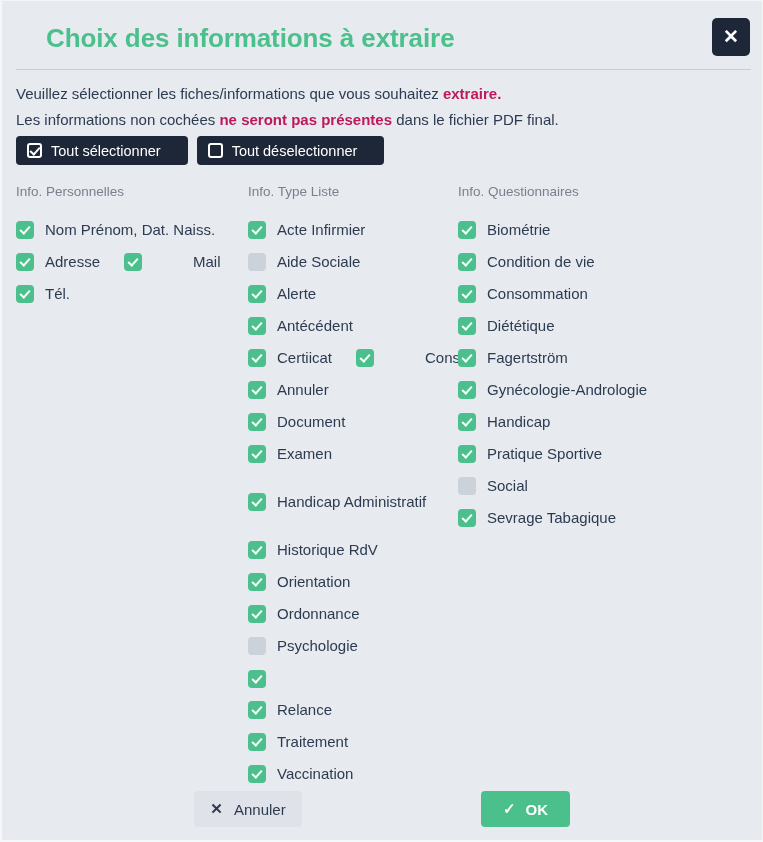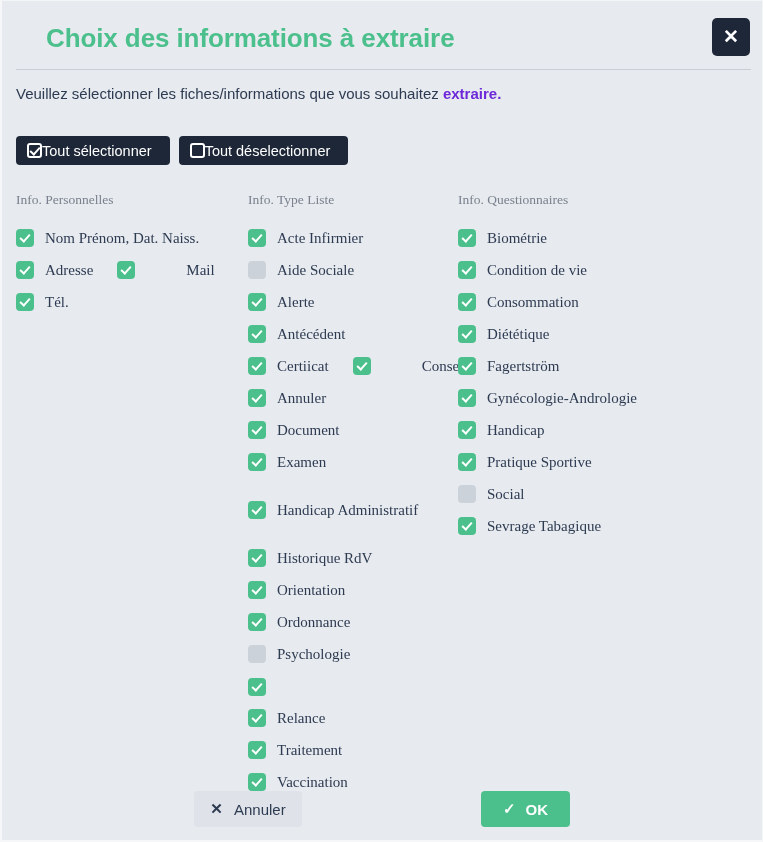--- a/index.html
+++ b/index.html
@@ -74,38 +74,39 @@
   .intro {
     position: absolute;
     left: 14px;
     top: 80px;
     width: 735px;
     font-size: 15px;
     color: #2d3b52;
     line-height: 26px;
   }
   .intro .line { white-space: nowrap; }
-  .intro b { font-weight: bold; color: #6d28d9; }
+  .intro b { font-weight: bold; color: #be185d; }
 
   
   .sel-row {
     position: absolute;
     left: 14px;
     top: 135px;
     display: flex;
     gap: 9px;
   }
   .dark-btn {
     display: flex;
     align-items: center;
+    gap: 9px;
     background: #1d2737;
     color: #ffffff;
     border: none;
     border-radius: 4px;
-    padding: 7px 18px 7px 11px;
+    padding: 7px 27px 7px 11px;
     font-size: 14.5px;
     font-family: "Liberation Sans", sans-serif;
     cursor: pointer;
     height: 29px;
     box-sizing: border-box;
   }
   .box-glyph {
     display: inline-block;
     width: 15px;
     height: 15px;
@@ -129,22 +130,21 @@
 
   
   .columns {
     position: absolute;
     left: 0;
     top: 180px;
     width: 763px;
   }
   .col {
     position: absolute;
-    top: 11px;
-    font-family: Liberation Serif, serif;
+    top: 3px;
   }
   .col-1 { left: 14px;  width: 230px; }
   .col-2 { left: 246px; width: 208px; }
   .col-3 { left: 456px; width: 300px; }
 
   .col-header {
     font-size: 13.5px;
     color: #79818e;
     margin: 0 0 14px 0;
     height: 16px;
@@ -255,20 +255,23 @@
     <div class="dlg-title">Choix des informations à extraire</div>
     <button class="close-btn">✕</button>
   </div>
 
   <div class="divider"></div>
 
   <div class="intro">
     <div class="line">
       <span>Veuillez sélectionner les fiches/informations que vous souhaitez </span><b>extraire.</b>
     </div>
+    <div class="line">
+      <span>Les informations non cochées </span><b>ne seront pas présentes</b><span> dans le fichier PDF final.</span>
+    </div>
   </div>
 
   <div class="sel-row">
     <button class="dark-btn">
       <span class="box-glyph checked"></span>
       <span>Tout sélectionner</span>
     </button>
     <button class="dark-btn">
       <span class="box-glyph"></span>
       <span>Tout déselectionner</span>

